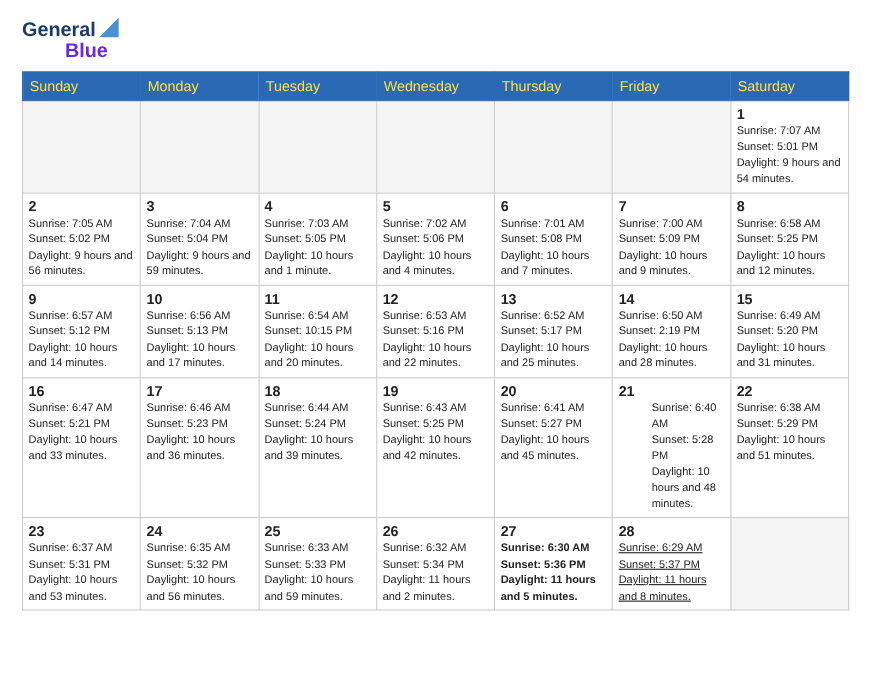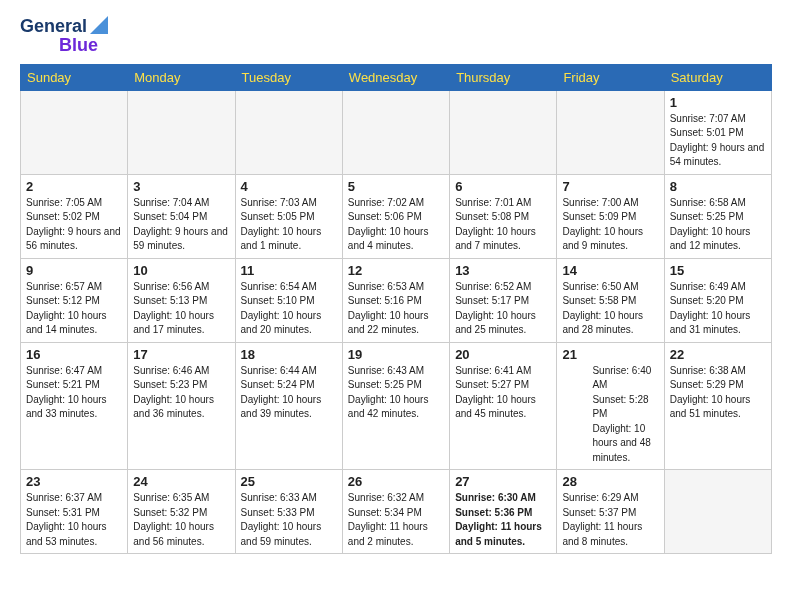--- a/index.html
+++ b/index.html
@@ -185,39 +185,39 @@
           </td>
           <td>
             <span class="day-num">10</span>
             <div class="day-info" style="white-space: pre-line;">Sunrise: 6:56 AM
 Sunset: 5:13 PM
 Daylight: 10 hours and 17 minutes.</div>
           </td>
           <td>
             <span class="day-num">11</span>
             <div class="day-info" style="white-space: pre-line;">Sunrise: 6:54 AM
-Sunset: 5:10 PM
+Sunset: 10:15 PM
 Daylight: 10 hours and 20 minutes.</div>
           </td>
           <td>
             <span class="day-num">12</span>
             <div class="day-info" style="white-space: pre-line;">Sunrise: 6:53 AM
 Sunset: 5:16 PM
 Daylight: 10 hours and 22 minutes.</div>
           </td>
           <td>
             <span class="day-num">13</span>
             <div class="day-info" style="white-space: pre-line;">Sunrise: 6:52 AM
 Sunset: 5:17 PM
 Daylight: 10 hours and 25 minutes.</div>
           </td>
           <td>
             <span class="day-num">14</span>
             <div class="day-info" style="white-space: pre-line;">Sunrise: 6:50 AM
-Sunset: 5:58 PM
+Sunset: 2:19 PM
 Daylight: 10 hours and 28 minutes.</div>
           </td>
           <td>
             <span class="day-num">15</span>
             <div class="day-info" style="white-space: pre-line;">Sunrise: 6:49 AM
 Sunset: 5:20 PM
 Daylight: 10 hours and 31 minutes.</div>
           </td>
         </tr>
         <tr>
@@ -290,21 +290,21 @@
 Daylight: 11 hours and 2 minutes.</div>
           </td>
           <td>
             <span class="day-num">27</span>
             <div class="day-info" style="white-space: pre-line; font-weight: bold;">Sunrise: 6:30 AM
 Sunset: 5:36 PM
 Daylight: 11 hours and 5 minutes.</div>
           </td>
           <td>
             <span class="day-num">28</span>
-            <div class="day-info" style="white-space: pre-line;">Sunrise: 6:29 AM
+            <div class="day-info" style="white-space: pre-line; text-decoration: underline;">Sunrise: 6:29 AM
 Sunset: 5:37 PM
 Daylight: 11 hours and 8 minutes.</div>
           </td>
           <td class="empty"></td>
         </tr>
       </tbody>
   </table>
 </div>
 
 </body></html>

